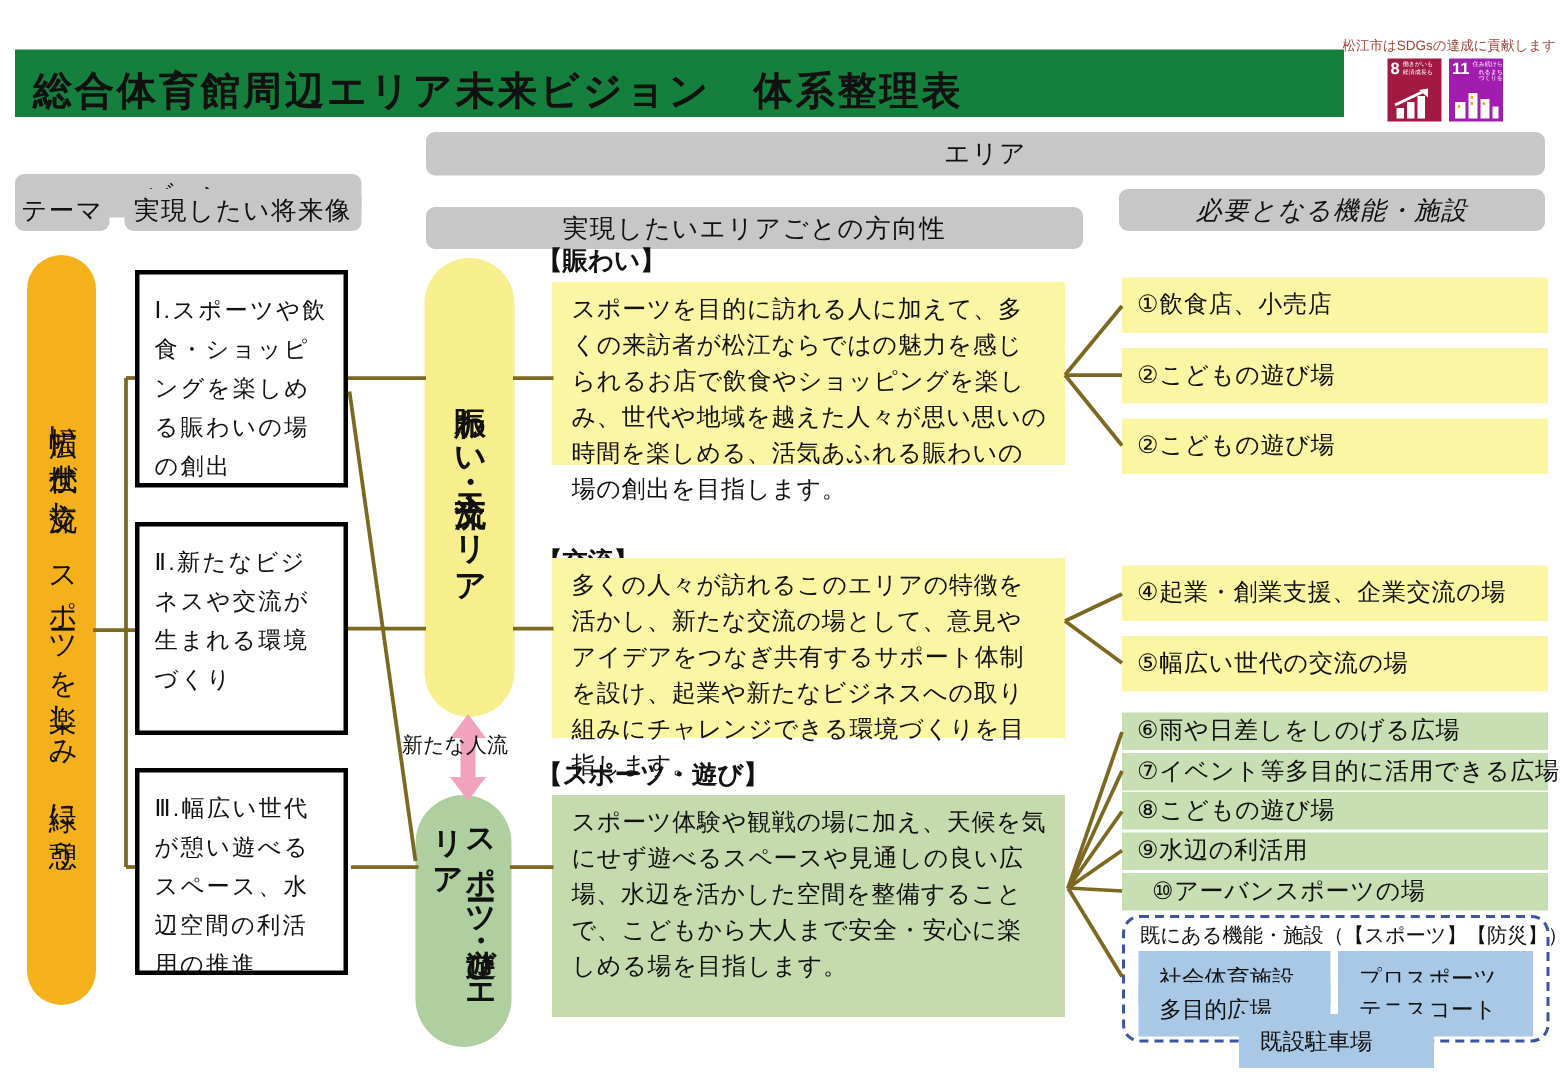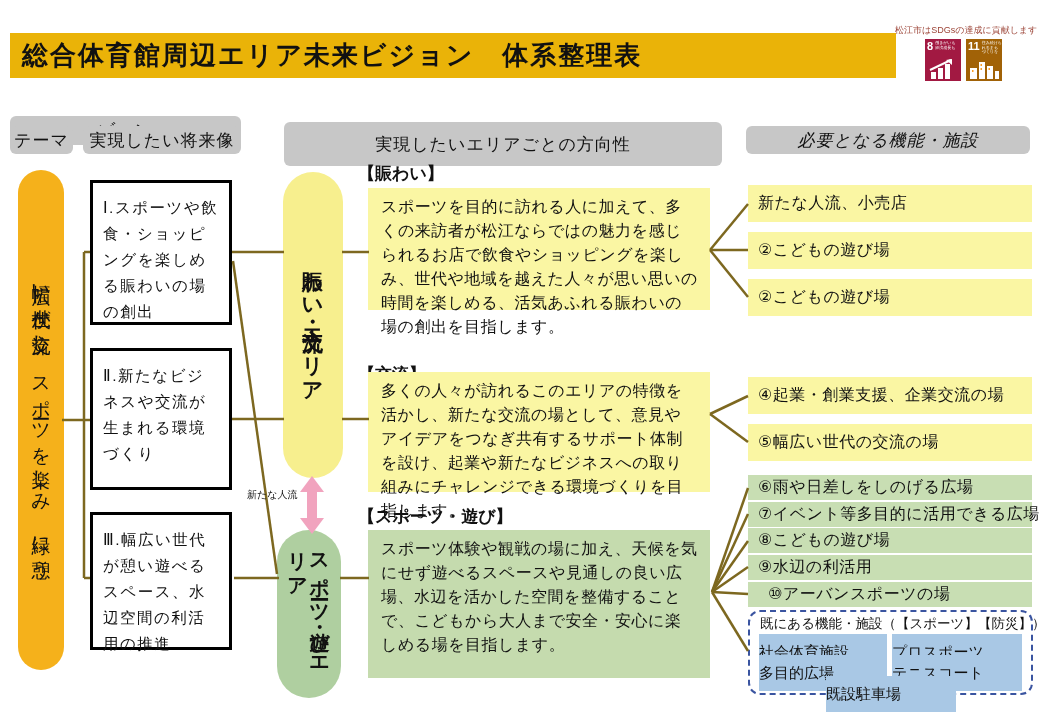--- a/index.html
+++ b/index.html
@@ -2,78 +2,78 @@
 <html><head>
 <meta charset="utf-8">
 <style>
   html,body{margin:0;padding:0;background:#fff;}
   #canvas{
     position:relative;width:1040px;height:720px;overflow:hidden;background:#fff;
     font-family:"Liberation Sans","DejaVu Sans",sans-serif;color:#111;
   }
   .abs{position:absolute;}
   
-  .title-bar{left:10px;top:33px;width:886px;height:45px;background:#eab308;display:flex;align-items:center;z-index:2;}
+  .title-bar{left:10px;top:33px;width:886px;height:45px;background:#15803d;display:flex;align-items:flex-end;z-index:2;}
   .title-text{font-size:26px;font-weight:600;letter-spacing:2px;padding-left:12px;white-space:nowrap;}
   .sdg-caption{left:895px;top:24px;width:142px;font-size:9px;color:#9c4437;text-align:center;z-index:2;white-space:nowrap;}
   .sdg-tile{top:39px;width:36px;height:42px;z-index:2;color:#fff;overflow:hidden;}
   .sdg8{left:925px;background:#a21942;}
-  .sdg11{left:966px;background:#a16207;}
+  .sdg11{left:966px;background:#a21caf;text-align:right;}
   .sdg-head{display:flex;gap:2px;align-items:flex-start;padding:2px 0 0 2px;}
   .sdg-num{font-size:11px;font-weight:700;line-height:10px;}
   .sdg-label{font-size:4px;line-height:4.5px;width:24px;}
   .sdg-art{position:absolute;left:0;bottom:1px;width:36px;height:22px;}
   
   .ghead{background:#c7c7c7;border-radius:6px;display:flex;align-items:center;justify-content:center;
          font-size:17px;letter-spacing:1px;z-index:2;}
   .h-zone{left:10px;top:88px;width:231px;height:29px;margin-top:28px;}
   .h-area{left:284px;top:88px;width:746px;height:29px;}
   .h-theme{left:10px;top:126px;width:63px;height:28px;}
   .h-future{left:83px;top:126px;width:158px;height:28px;}
-  .h-direction{left:284px;top:122px;width:438px;height:44px;}
+  .h-direction{left:284px;top:138px;width:438px;height:28px;}
   .h-functions{left:746px;top:126px;width:284px;height:28px;font-style:italic;}
   
   .theme-capsule{left:18px;top:170px;width:46px;height:500px;background:#f5b11b;border-radius:23px;
     display:flex;align-items:center;justify-content:center;z-index:2;}
   .v-text{writing-mode:vertical-rl;text-orientation:mixed;}
   .theme-capsule .v-text{font-size:19px;letter-spacing:1px;font-weight:500;}
   
   .vision{left:90px;width:142px;background:#fff;border:3px solid #000;z-index:2;box-sizing:border-box;
     font-size:15.5px;line-height:1.68;letter-spacing:1.5px;padding:12px 8px 0 10px;word-break:break-all;}
   .vision1{top:180px;height:145px;}
   .vision2{top:348px;height:142px;}
   .vision3{top:512px;height:138px;}
   
   .area-capsule{border-radius:32px;display:flex;align-items:center;justify-content:center;z-index:2;}
   .area1{left:283px;top:172px;width:60px;height:306px;background:#f7ef8e;}
   .area2{left:277px;top:530px;width:64px;height:168px;background:#afcfa0;}
   .area-capsule .v-text{font-size:20px;font-weight:600;letter-spacing:2px;line-height:1.1;max-height:150px;}
   .area1 .v-text{max-height:290px;font-size:21px;}
-  .flow-label{left:247px;top:488px;font-size:10px;z-index:4;white-space:nowrap;}
+  .flow-label{left:268px;top:488px;font-size:14px;z-index:4;white-space:nowrap;}
   
   .dir-heading{left:358px;font-size:17px;font-weight:700;z-index:2;white-space:nowrap;}
   .dh1{top:162px;} .dh2{top:327px;margin-top:36px;} .dh3{top:505px;}
   .dir-box{left:368px;width:342px;z-index:2;box-sizing:border-box;font-size:16px;line-height:1.5;
     letter-spacing:0.5px;padding:7px 12px 0 13px;word-break:break-all;}
   .db1{top:188px;height:122px;background:#faf6a3;}
   .db2{top:352px;height:120px;background:#faf6a3;margin-top:20px;}
   .db3{top:530px;height:148px;background:#c5dbae;}
   
   .fac{left:748px;width:284px;z-index:2;box-sizing:border-box;display:flex;align-items:center;
     padding-left:10px;font-size:16px;letter-spacing:0.5px;white-space:nowrap;}
   .fy{background:#faf6a3;height:37px;}
   .fg{background:#c8deb3;height:25px;}
   .fy1{top:185px;} .fy2{top:232px;} .fy3{top:279px;} .fy4{top:377px;} .fy5{top:424px;}
   .fg1{top:475px;} .fg2{top:502px;} .fg3{top:528px;} .fg4{top:555px;} .fg5{top:582px;padding-left:20px;}
   
   .existing-box{left:748px;top:610px;width:285px;height:85px;border:2px dashed #3a54a0;border-radius:12px;
     z-index:2;box-sizing:border-box;}
   .existing-title{position:absolute;left:10px;top:3px;font-size:13.5px;letter-spacing:0;white-space:nowrap;}
   .eitem{position:absolute;background:#a9c8e5;height:36px;display:flex;align-items:center;justify-content:flex-start;
-    padding-left:0;font-size:15px;font-weight:500;box-sizing:border-box;white-space:nowrap;}
+    padding-left:14px;font-size:15px;font-weight:500;box-sizing:border-box;white-space:nowrap;}
   .e1{left:9px;top:22px;width:128px;}
   .e2{left:142px;top:22px;width:130px;}
   .e3{left:9px;top:43px;width:128px;}
   .e4{left:142px;top:43px;width:130px;}
   .e5{left:76px;top:64px;width:130px;}
   
   #wires{position:absolute;left:0;top:0;width:1040px;height:720px;z-index:3;pointer-events:none;}
 </style>
 </head>
 <body>
@@ -150,20 +150,21 @@
       <g fill="#f99d26">
           <rect x="14.5" y="6" width="1.5" height="2"></rect>
           <rect x="14.5" y="10" width="1.5" height="2"></rect>
           <rect x="22.5" y="10" width="1.5" height="2"></rect>
           <rect x="6" y="12" width="1.5" height="2"></rect>
         </g>
     </svg>
   </div>
 
   <div class="abs ghead h-zone">ゾーン</div>
+  <div class="abs ghead h-area">エリア</div>
   <div class="abs ghead h-theme">テーマ</div>
   <div class="abs ghead h-future">実現したい将来像</div>
   <div class="abs ghead h-direction">実現したいエリアごとの方向性</div>
   <div class="abs ghead h-functions">必要となる機能・施設</div>
 
   <div class="abs theme-capsule">
     <span class="v-text">幅広い世代が交流し、スポーツを楽しみ、緑に憩う</span>
   </div>
 
   <div class="abs vision vision1">Ⅰ.スポーツや飲食・ショッピングを楽しめる賑わいの場の創出</div>
@@ -178,21 +179,21 @@
   </div>
   <div class="abs flow-label">新たな人流</div>
 
   <div class="abs dir-heading dh1">【賑わい】</div>
   <div class="abs dir-box db1">スポーツを目的に訪れる人に加えて、多くの来訪者が松江ならではの魅力を感じられるお店で飲食やショッピングを楽しみ、世代や地域を越えた人々が思い思いの時間を楽しめる、活気あふれる賑わいの場の創出を目指します。</div>
   <div class="abs dir-heading dh2">【交流】</div>
   <div class="abs dir-box db2">多くの人々が訪れるこのエリアの特徴を活かし、新たな交流の場として、意見やアイデアをつなぎ共有するサポート体制を設け、起業や新たなビジネスへの取り組みにチャレンジできる環境づくりを目指します。</div>
   <div class="abs dir-heading dh3">【スポーツ・遊び】</div>
   <div class="abs dir-box db3">スポーツ体験や観戦の場に加え、天候を気にせず遊べるスペースや見通しの良い広場、水辺を活かした空間を整備することで、こどもから大人まで安全・安心に楽しめる場を目指します。</div>
 
-  <div class="abs fac fy fy1">新たな人流、小売店</div>
+  <div class="abs fac fy fy1">①飲食店、小売店</div>
   <div class="abs fac fy fy2">②こどもの遊び場</div>
   <div class="abs fac fy fy3">②こどもの遊び場</div>
   <div class="abs fac fy fy5">⑤幅広い世代の交流の場</div>
   <div class="abs fac fy fy4">④起業・創業支援、企業交流の場</div>
 
   <div class="abs fac fg fg1">⑥雨や日差しをしのげる広場</div>
   <div class="abs fac fg fg2">⑦イベント等多目的に活用できる広場</div>
   <div class="abs fac fg fg3">⑧こどもの遊び場</div>
   <div class="abs fac fg fg4">⑨水辺の利活用</div>
   <div class="abs fac fg fg5">⑩アーバンスポーツの場</div>

